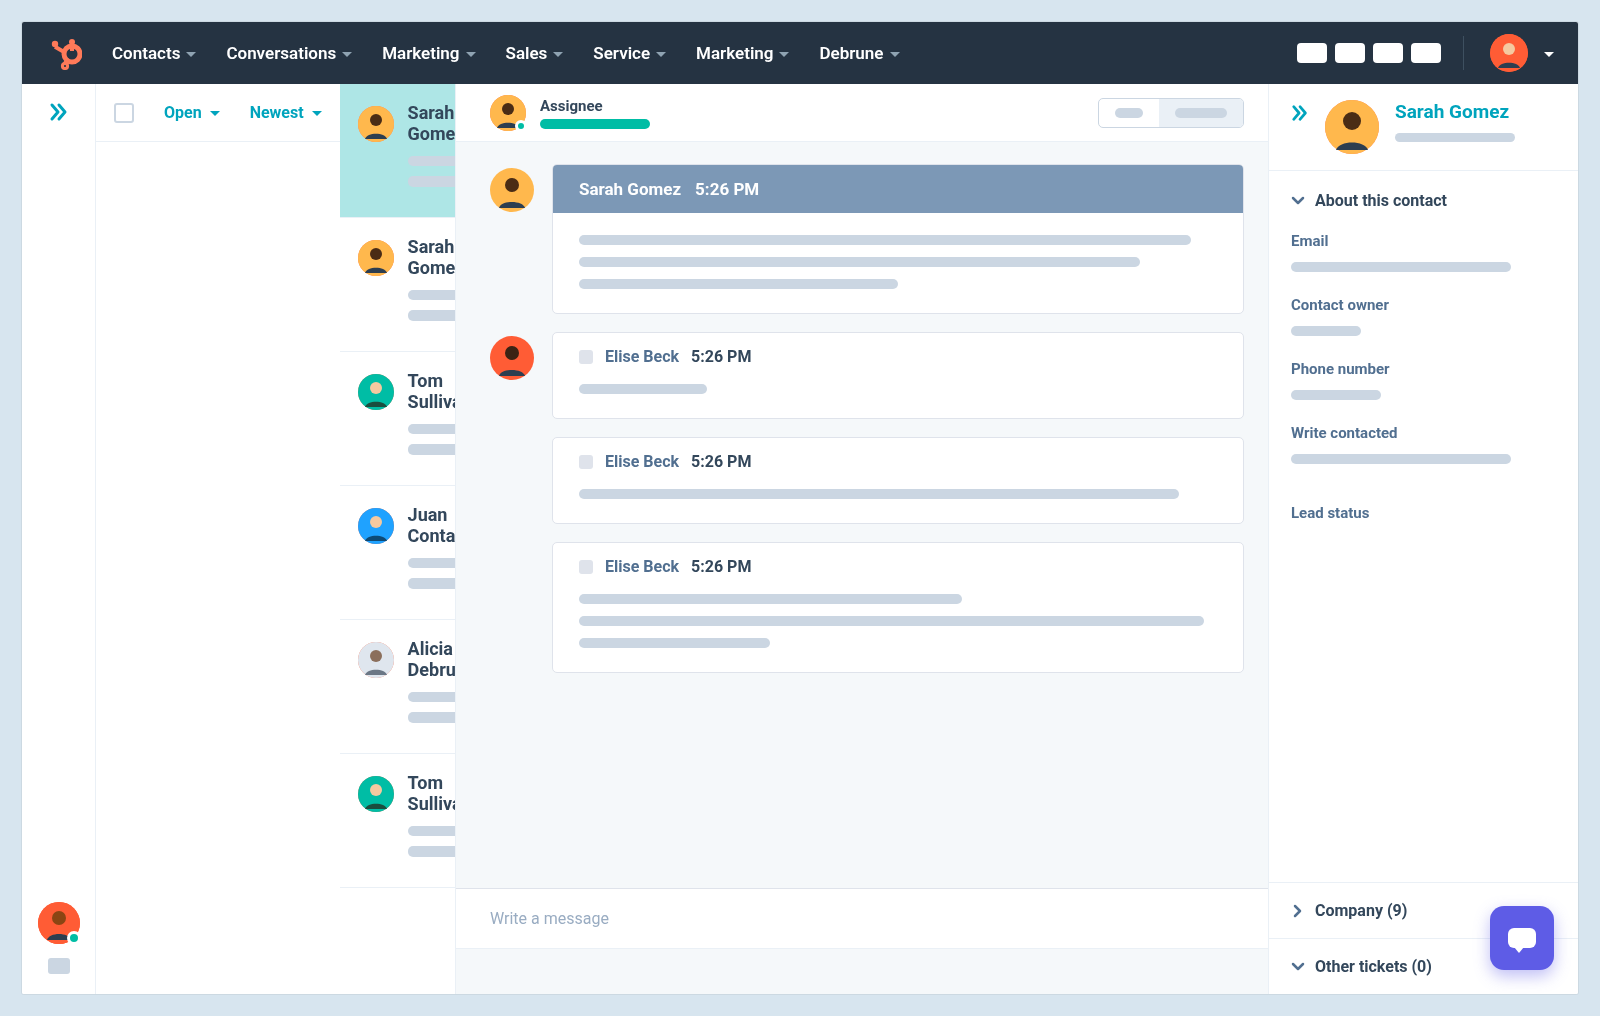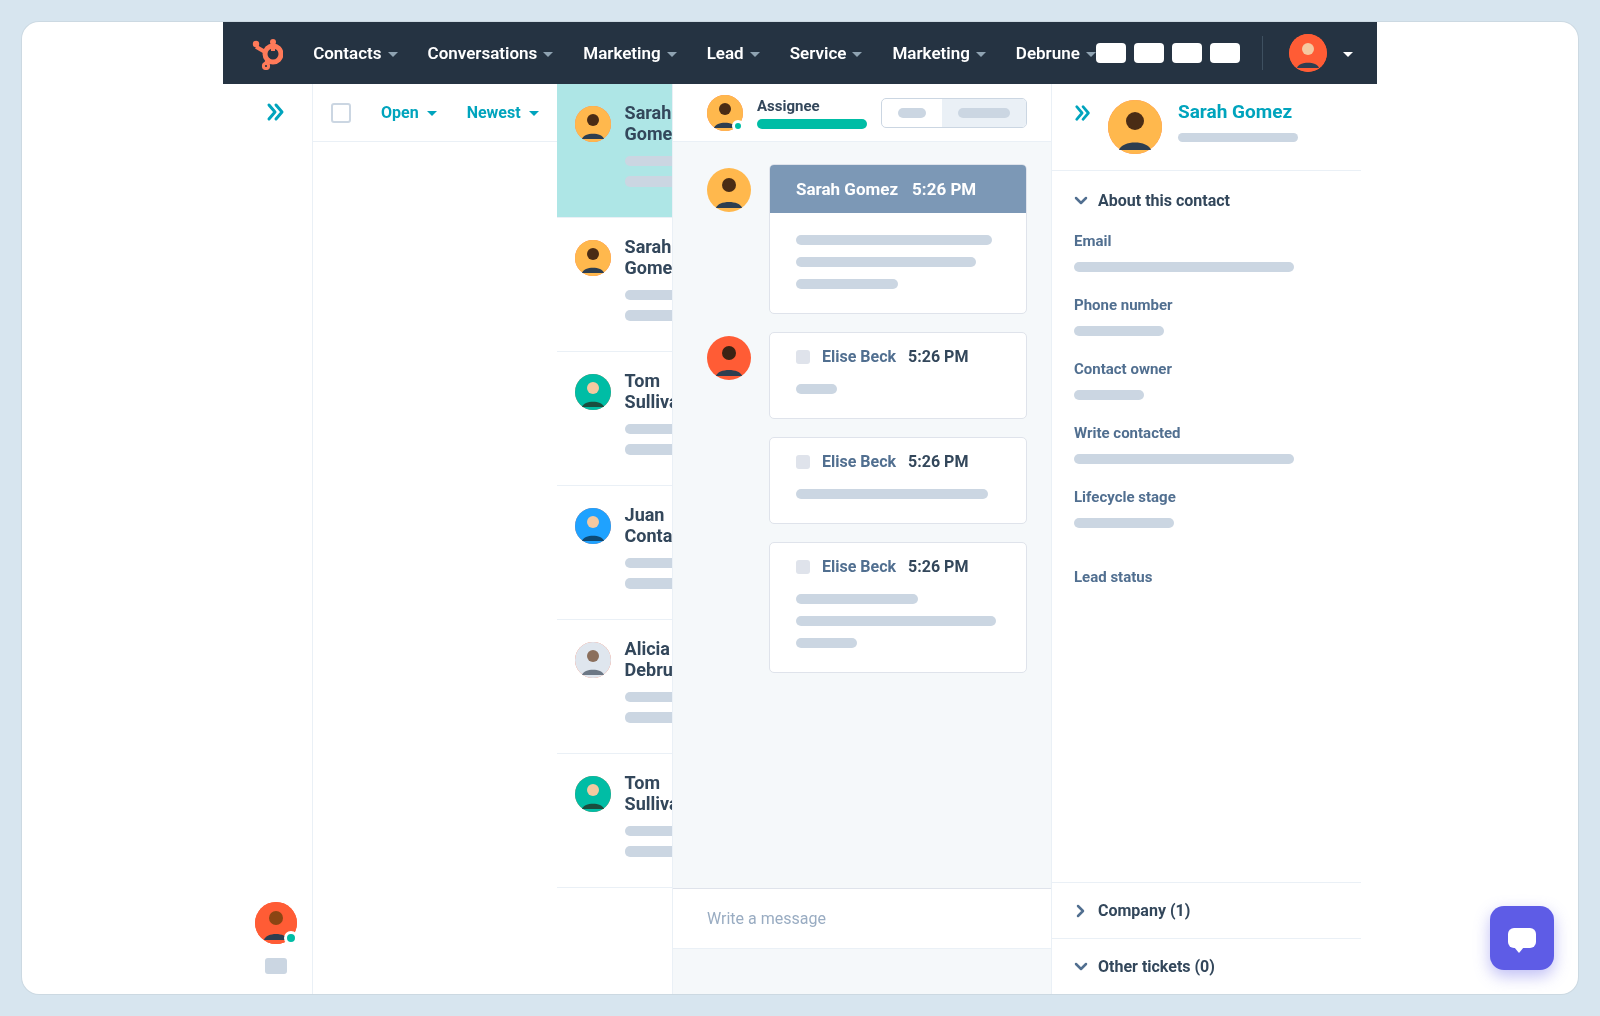--- a/index.html
+++ b/index.html
@@ -1,18 +1,18 @@
 <!DOCTYPE html>
 <html><head>
 <meta charset="utf-8">
 <style>
   * { box-sizing: border-box; margin: 0; padding: 0; }
   body { font-family: -apple-system, BlinkMacSystemFont, "Segoe UI", Roboto, Helvetica, Arial, sans-serif; background: #d7e5ef; overflow:hidden; }
   .app-frame { width: 1600px; height: 1016px; background: #d7e5ef; padding: 22px; position:relative; }
-  .app { width: 100%; height: 100%; background: #fff; border-radius: 17px; overflow: hidden; display: flex; flex-direction: column; box-shadow: 0 0 0 1px rgba(0,0,0,0.05); align-items: center; }
+  .app { width: 100%; height: 100%; background: #fff; border-radius: 2px; overflow: hidden; display: flex; flex-direction: column; box-shadow: 0 0 0 1px rgba(0,0,0,0.05); }
 
   
   .topnav { height: 62px; background: #253342; display: flex; align-items: center; padding: 0 24px; flex-shrink:0; }
   .logo { width: 38px; height: 38px; display:flex; align-items:center; justify-content:center; margin-right: 28px; }
   .nav-items { display: flex; gap: 30px; align-items: center; }
   .nav-item { color: #fff; font-size: 17px; font-weight: 600; display: flex; align-items: center; gap: 6px; cursor: pointer; }
   .caret-down { width: 0; height: 0; border-left: 5px solid transparent; border-right: 5px solid transparent; border-top: 5px solid #8fa3b2; margin-top:2px;}
   .nav-right { margin-left: auto; display: flex; align-items: center; gap: 8px; }
   .nav-pill { width: 30px; height: 20px; background: #fff; border-radius: 4px; }
   .nav-divider { width: 1px; height: 34px; background: #3e5060; margin: 0 18px 0 14px; }
@@ -131,21 +131,21 @@
           </div>
           <div class="nav-item">
             <span>Conversations</span>
             <span class="caret-down"></span>
           </div>
           <div class="nav-item">
             <span>Marketing</span>
             <span class="caret-down"></span>
           </div>
           <div class="nav-item">
-            <span>Lead</span>
+            <span>Sales</span>
             <span class="caret-down"></span>
           </div>
           <div class="nav-item">
             <span>Service</span>
             <span class="caret-down"></span>
           </div>
           <div class="nav-item">
             <span>Marketing</span>
             <span class="caret-down"></span>
           </div>
@@ -455,47 +455,43 @@
                   <path d="M2 4l5 5 5-5" fill="none" stroke="#516f90" stroke-width="2.5" stroke-linecap="round" stroke-linejoin="round"></path>
                 </svg>
          </span>
          <span>About this contact</span>
        </div>
        <div class="sb-field">
          <div class="sb-label">Email</div>
          <div class="skel" style="width:220px"></div>
        </div>
        <div class="sb-field">
+         <div class="sb-label">Contact owner</div>
+         <div class="skel" style="width:70px"></div>
+       </div>
+       <div class="sb-field">
          <div class="sb-label">Phone number</div>
          <div class="skel" style="width:90px"></div>
-       </div>
-       <div class="sb-field">
-         <div class="sb-label">Contact owner</div>
-         <div class="skel" style="width:70px"></div>
        </div>
        <div class="sb-field">
          <div class="sb-label">Write contacted</div>
          <div class="skel" style="width:220px"></div>
-       </div>
-       <div class="sb-field">
-         <div class="sb-label">Lifecycle stage</div>
-         <div class="skel" style="width:100px"></div>
        </div>
        <div class="sb-field" style="margin-top:40px;">
          <div class="sb-label">Lead status</div>
        </div>
      </div>
 
      <div class="sb-collapsible">
        <span class="chev">
          <svg width="14" height="14" viewBox="0 0 14 14">
                 <path d="M4 2l5 5-5 5" fill="none" stroke="#516f90" stroke-width="2.5" stroke-linecap="round" stroke-linejoin="round"></path>
               </svg>
        </span>
-       <span>Company (1)</span>
+       <span>Company (9)</span>
      </div>
      <div class="sb-collapsible" style="border-bottom:none;">
        <span class="chev">
          <svg width="14" height="14" viewBox="0 0 14 14">
                 <path d="M2 4l5 5 5-5" fill="none" stroke="#516f90" stroke-width="2.5" stroke-linecap="round" stroke-linejoin="round"></path>
               </svg>
        </span>
        <span>Other tickets (0)</span>
      </div>
    </div>

